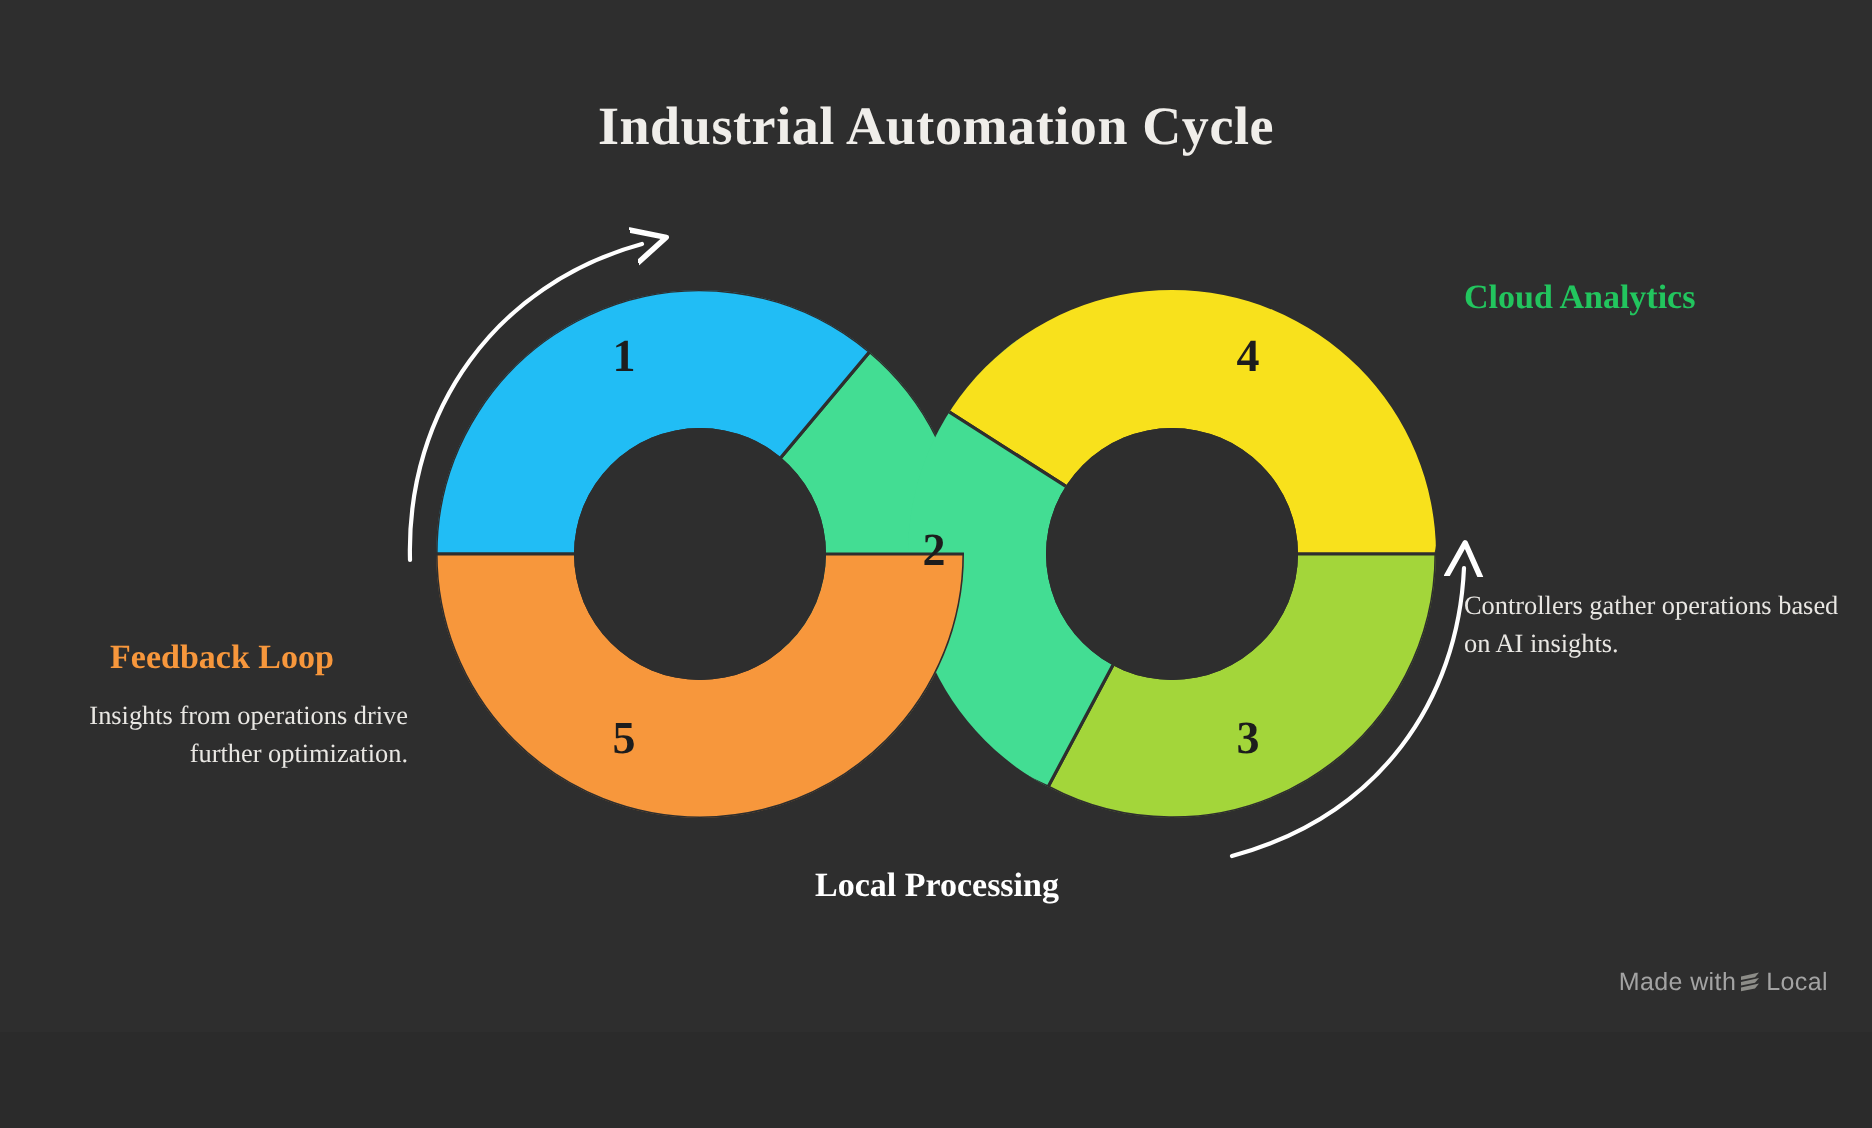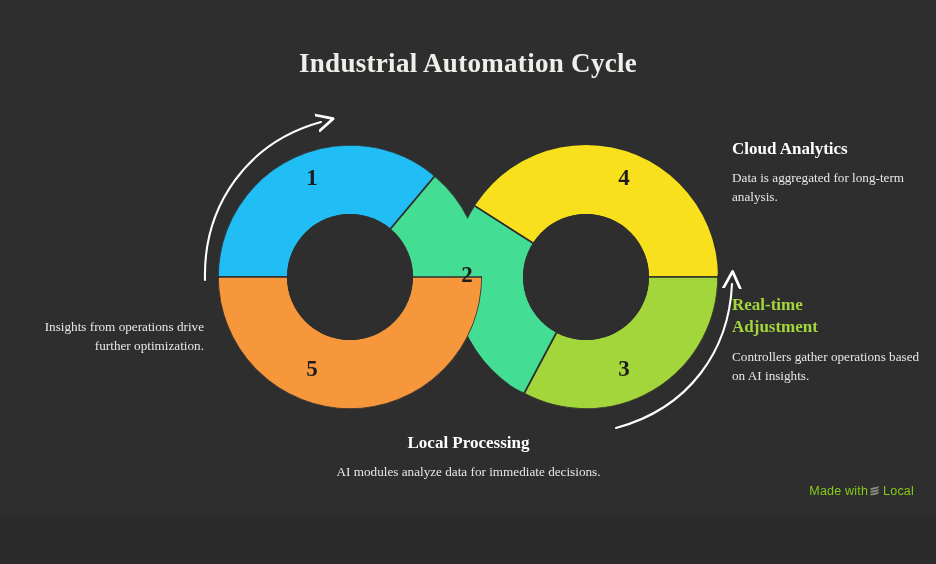--- a/index.html
+++ b/index.html
@@ -51,21 +51,21 @@
   #b-feedback{left:18px; top:318px; width:186px;}
   #b-feedback .hd{text-align:center;}
   #b-cloud  {left:732px;top:138px; width:200px;}
   #b-realtime{left:732px;top:294px;width:200px;}
   #b-local  {left:336px;top:432px;width:265px;}
 
   #watermark{
     position:absolute;right:22px;bottom:18px;
     display:flex;align-items:center;gap:1px;
     font-family:"Liberation Sans", sans-serif;
-    font-size:12.5px;color:#84cc16;
+    font-size:12.5px;color:#a3a3a3;
     letter-spacing:.2px;
   }
   #watermark .logo{display:inline-flex;align-items:center;}
 </style>
 </head>
 <body>
 
 <div id="stage">
 
   <div id="title">Industrial Automation Cycle</div>
@@ -140,36 +140,34 @@
     <text class="seg-num" x="624" y="371">3</text>
     <text class="seg-num" x="624" y="180">4</text>
     <text class="seg-num" x="312" y="371">5</text>
 
     <path d="M205,280 C203,205 248,142 321,122" fill="none" stroke="#ffffff" stroke-width="2.1" stroke-linecap="round" marker-end="url(#arrowHeadL)"></path>
     <path d="M616,428 C690,408 729,350 732,284" fill="none" stroke="#ffffff" stroke-width="2.1" stroke-linecap="round" marker-end="url(#arrowHeadR)"></path>
   </svg>
 
 
   <div class="blk" id="b-feedback">
+    <div class="hd" style="color:#f7973c">Feedback Loop</div>
     <div class="ds r-align">Insights from operations drive further optimization.</div>
   </div>
 
   <div class="blk" id="b-cloud">
-    <div class="hd l-align" style="color:#ffffff">Cloud Analytics</div>
-    <div class="ds l-align">Data is aggregated for long-term analysis.</div>
+    <div class="hd l-align" style="color:#22c55e">Cloud Analytics</div>
   </div>
 
   <div class="blk" id="b-realtime">
-    <div class="hd l-align" style="color:#a3d63a;max-width:120px">Real-time Adjustment</div>
     <div class="ds l-align">Controllers gather operations based on AI insights.</div>
   </div>
 
   <div class="blk" id="b-local">
     <div class="hd c-align" style="color:#ffffff">Local Processing</div>
-    <div class="ds c-align">AI modules analyze data for immediate decisions.</div>
   </div>
 
   <div id="watermark">
     <span>Made with</span>
     <span class="logo">
       <svg width="13" height="13" viewBox="0 0 13 13">
         <path d="M1.5,3.2 L10.5,1.2 L8.5,3.6 L1.5,5.0 Z" fill="#8d8d88"></path>
         <path d="M1.5,6.0 L10.5,4.0 L8.5,6.4 L1.5,7.8 Z" fill="#8d8d88"></path>
         <path d="M1.5,8.8 L10.5,6.8 L8.5,9.2 L1.5,10.6 Z" fill="#8d8d88"></path>
       </svg>

